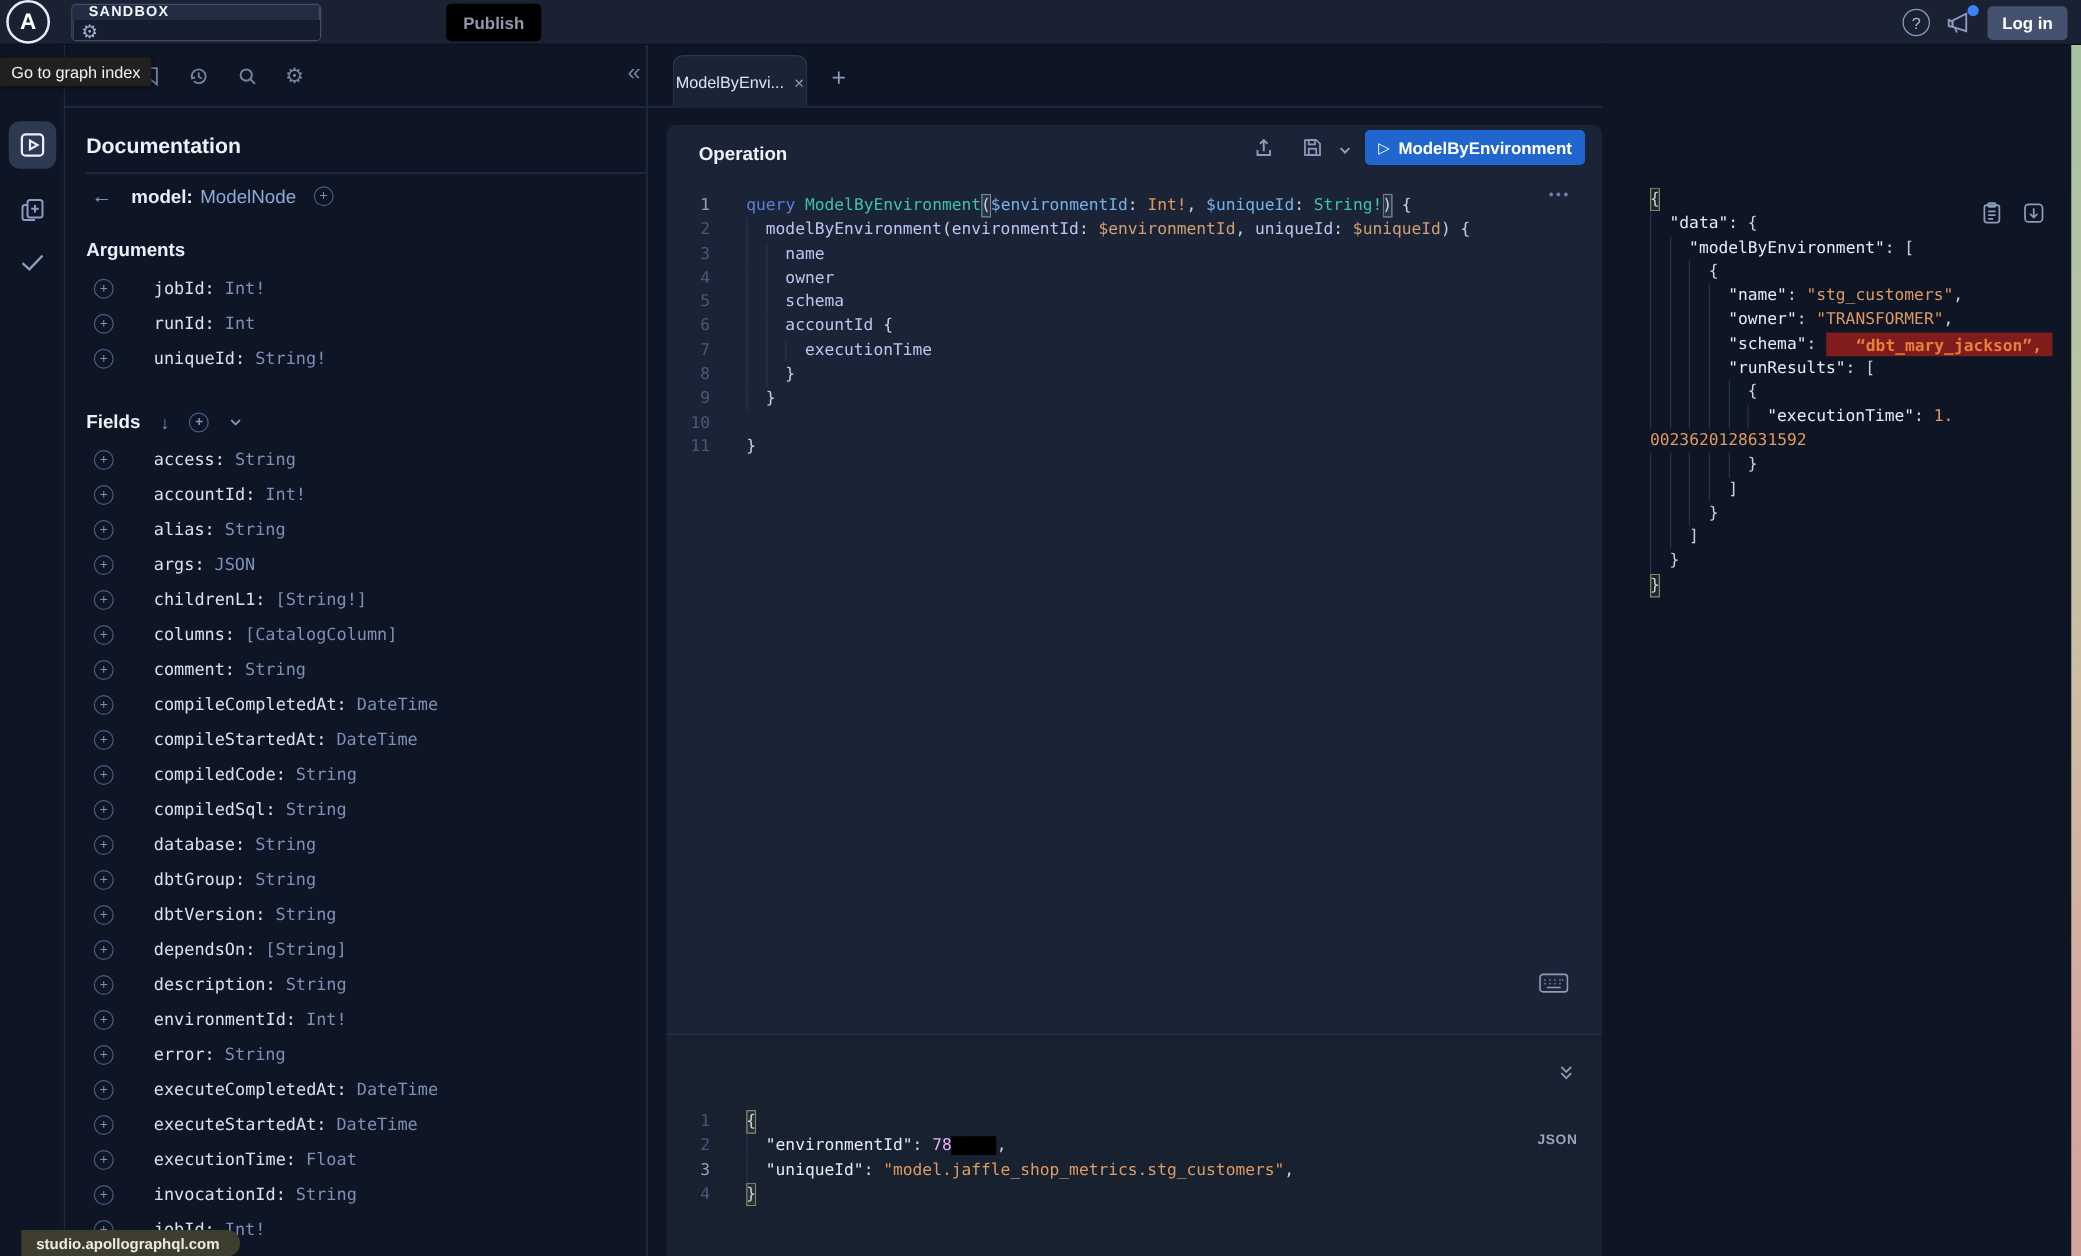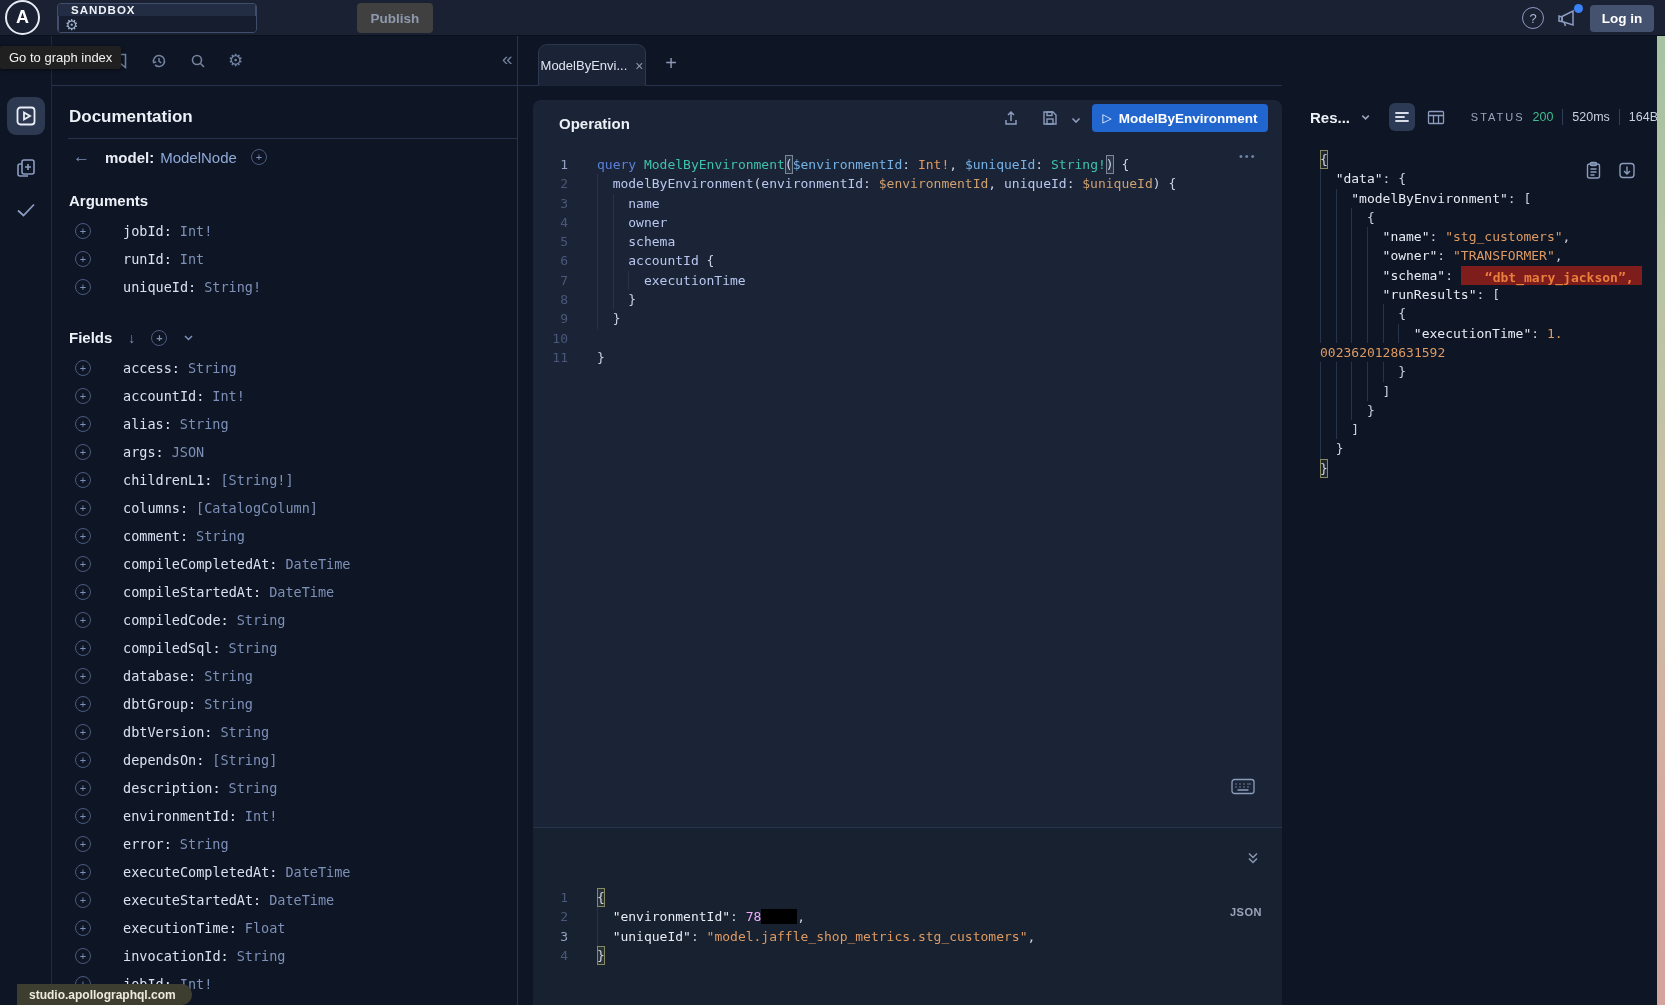--- a/index.html
+++ b/index.html
@@ -9,21 +9,21 @@
 
   
   .topbar { position:absolute; left:0; top:0; width:1665px; height:36px; background:#1a2132; border-bottom:1px solid #0a101c; z-index:5; }
   .logo { position:absolute; left:5px; top:0; width:35px; height:35px; border:2px solid #e6ebf4; border-radius:50%; display:flex; align-items:center; justify-content:center; font-weight:bold; font-size:18px; color:#fff; background:#1a2132; }
   .urlgroup { position:absolute; left:57px; top:3px; height:30px; display:flex; border:1px solid #414e6b; border-radius:4px; overflow:hidden;flex-direction:column; }
   .seg-sandbox { background:#222c42; display:flex; align-items:center; padding:0 13px; font-size:11.5px; font-weight:bold; letter-spacing:1px; color:#f0f3f8; border-right:1px solid #414e6b; }
   .seg-url { background:#151d2e; display:flex; align-items:center; gap:8px; padding:0 10px; width:198px; overflow:hidden; }
   .greendot { width:8px; height:8px; border-radius:50%; background:#2fc08b; flex:none; }
   .urltext { font-size:13px; color:#c6cedd; white-space:nowrap; overflow:hidden; }
   .seg-gear { background:#151d2e; display:flex; align-items:center; padding:0 6px; border-left:1px solid #414e6b; color:#9fb0cc; font-size:15px; }
-  .publish { position:absolute; left:357px; top:3px; height:30px; width:76px; background:#404040; color:#8e99ad; font-weight:bold; font-size:13.5px; border:none; border-radius:4px; }
+  .publish { position:absolute; left:357px; top:3px; height:30px; width:76px; background:#000000; color:#8e99ad; font-weight:bold; font-size:13.5px; border:none; border-radius:4px; }
   .help-circle { position:absolute; left:1522px; top:7px; width:22px; height:22px; border:1.5px solid #8b9cc0; border-radius:50%; color:#a8b6d0; font-size:13px; display:flex; align-items:center; justify-content:center; }
   .megaphone { position:absolute; left:1556px; top:7px; width:24px; height:22px; color:#8b9cc0; }
   .notif-dot { position:absolute; left:1574px; top:4px; width:9px; height:9px; border-radius:50%; background:#3b82f6; }
   .login { position:absolute; left:1590px; top:5px; width:64px; height:27px; background:#44516f; color:#fff; font-weight:bold; font-size:13.5px; border:none; border-radius:4px; }
 
   
   .rail { position:absolute; left:0; top:36px; width:52px; height:969px; background:#0e1524; border-right:1px solid #1f2a40; }
   .rail-btn { position:absolute; left:7px; width:38px; height:38px; border-radius:9px; display:flex; align-items:center; justify-content:center; color:#8b9cc0; }
   .rail-btn.active { background:#2c3950; color:#e9eef7; }
 
@@ -456,43 +456,20 @@
     <div class="editor var-editor">
         <div class="cl"><span class="ln">1</span><span class="tk-boxy">{</span></div>
         <div class="cl"><span class="ln">2</span><span class="ind"></span><span class="tk-key">"environmentId"</span><span class="tk-p">: </span><span class="tk-numv">78</span><span class="tk-bb"></span><span class="tk-p">,</span></div>
         <div class="cl"><span class="ln act">3</span><span class="ind"></span><span class="tk-key">"uniqueId"</span><span class="tk-p">: </span><span class="tk-s">"model.jaffle_shop_metrics.stg_customers"</span><span class="tk-p">,</span></div>
         <div class="cl"><span class="ln">4</span><span class="tk-boxy">}</span></div>
       </div>
   </div>
 </div>
 
 <div class="respanel">
-  <div class="reshead">
-    <span class="restitle">Res...</span>
-    <svg class="reschev" viewBox="0 0 12 12" fill="none" stroke="currentColor" stroke-width="1.6">
-        <path d="M2.5 4.5L6 8l3.5-3.5"></path>
-      </svg>
-    <span class="viewbtn active">
-      <svg width="16" height="14" viewBox="0 0 16 14" fill="none" stroke="currentColor" stroke-width="1.8" stroke-linecap="round">
-        <path d="M2 3h12M2 7h8M2 11h12"></path>
-      </svg>
-    </span>
-    <span class="viewbtn">
-      <svg width="18" height="15" viewBox="0 0 18 15" fill="none" stroke="currentColor" stroke-width="1.3">
-        <rect x="1.5" y="1.5" width="15" height="12" rx="1"></rect>
-          <path d="M1.5 5.5h15M6.5 5.5v8M11.5 5.5v8"></path>
-      </svg>
-    </span>
-    <span class="status-label">STATUS</span>
-    <span class="status-code">200</span>
-    <span class="sep"></span>
-    <span class="meta">520ms</span>
-    <span class="sep"></span>
-    <span class="meta">164B</span>
-  </div>
 
   <div class="res-actions">
     <span class="icon-btn">
       <svg width="17" height="19" viewBox="0 0 17 19" fill="none" stroke="currentColor" stroke-width="1.4">
         <rect x="2.5" y="3" width="12" height="14" rx="2"></rect>
           <rect x="5.5" y="1.5" width="6" height="3" rx="1"></rect>
           <path d="M5.5 8h6M5.5 11h6M5.5 14h4"></path>
       </svg>
     </span>
     <span class="icon-btn">

